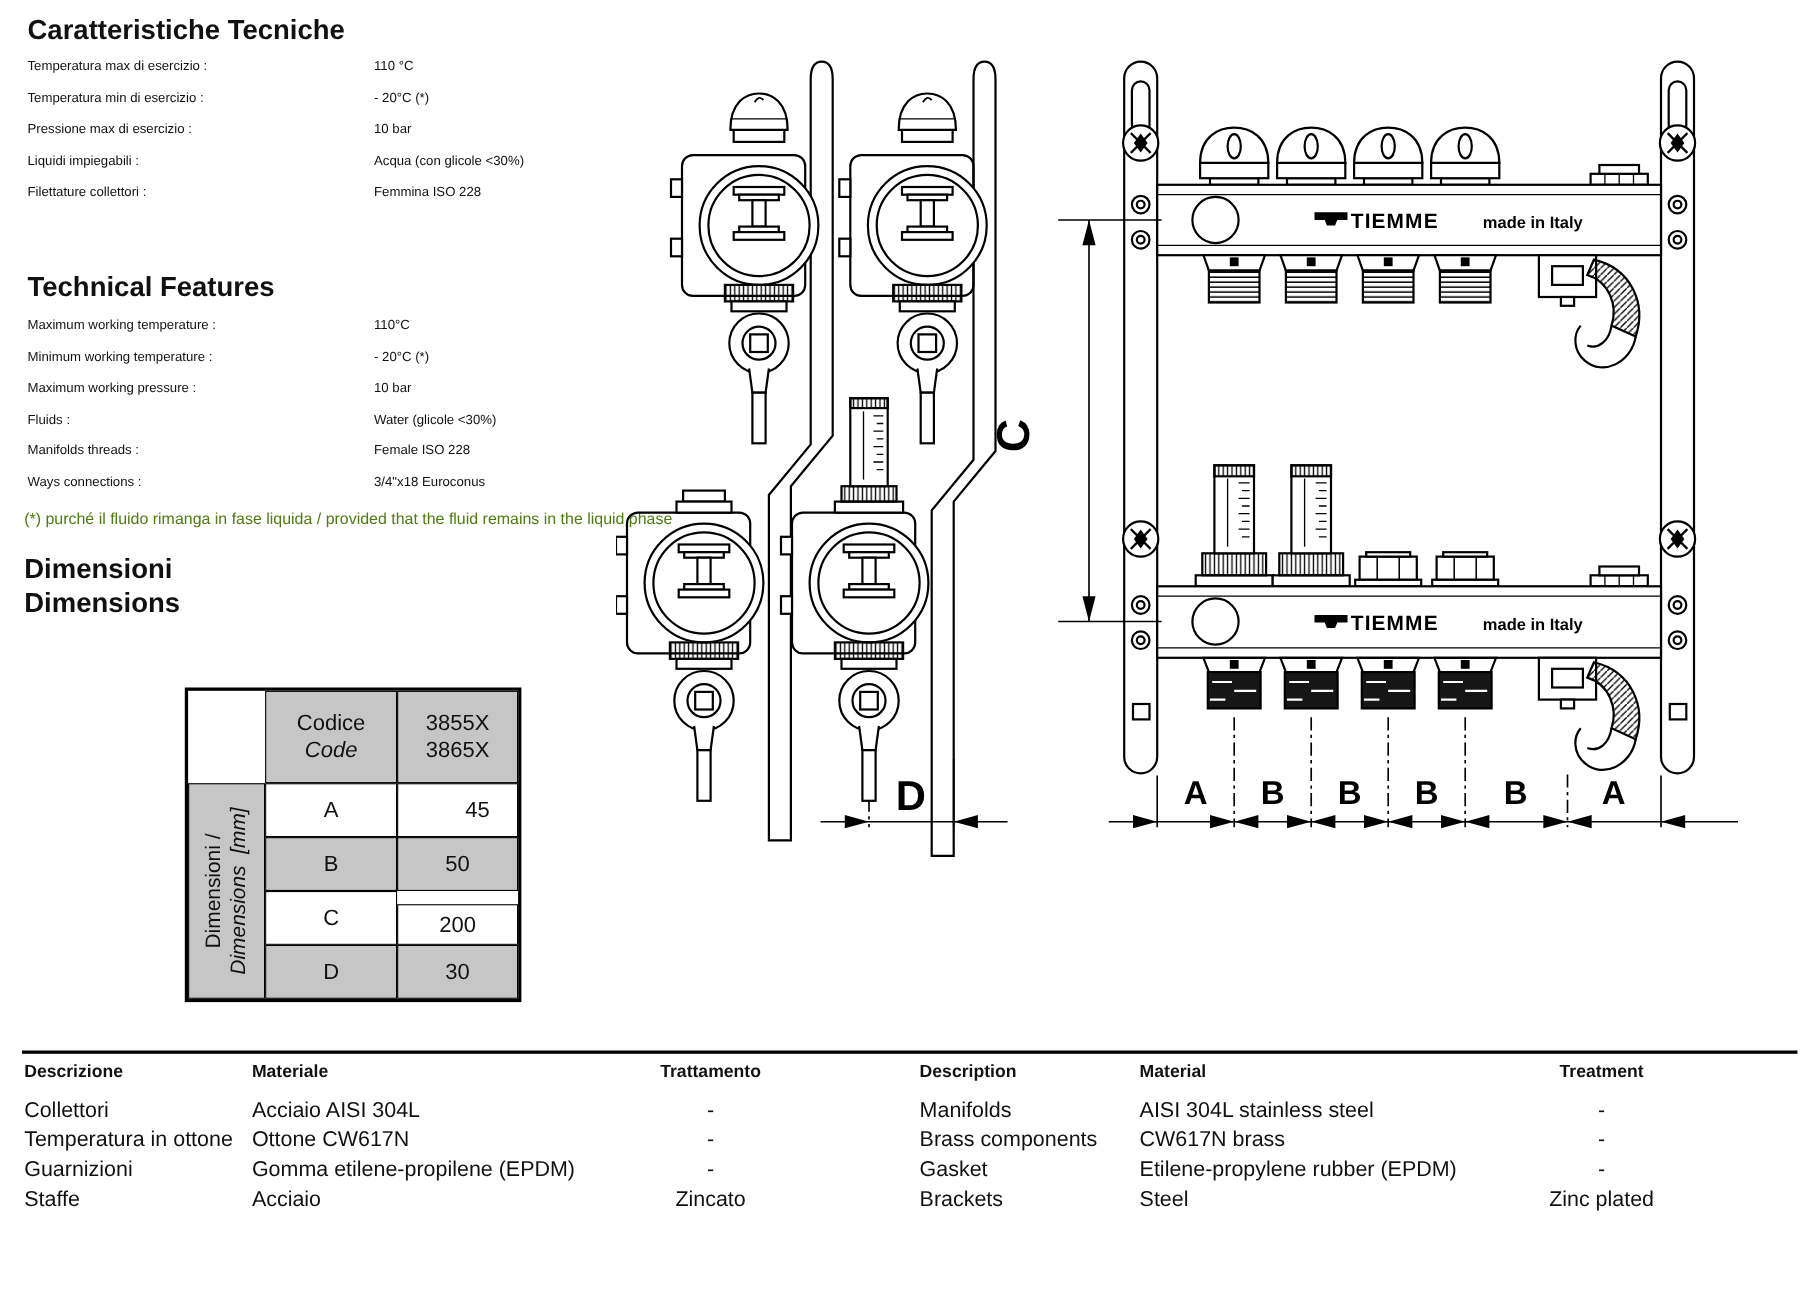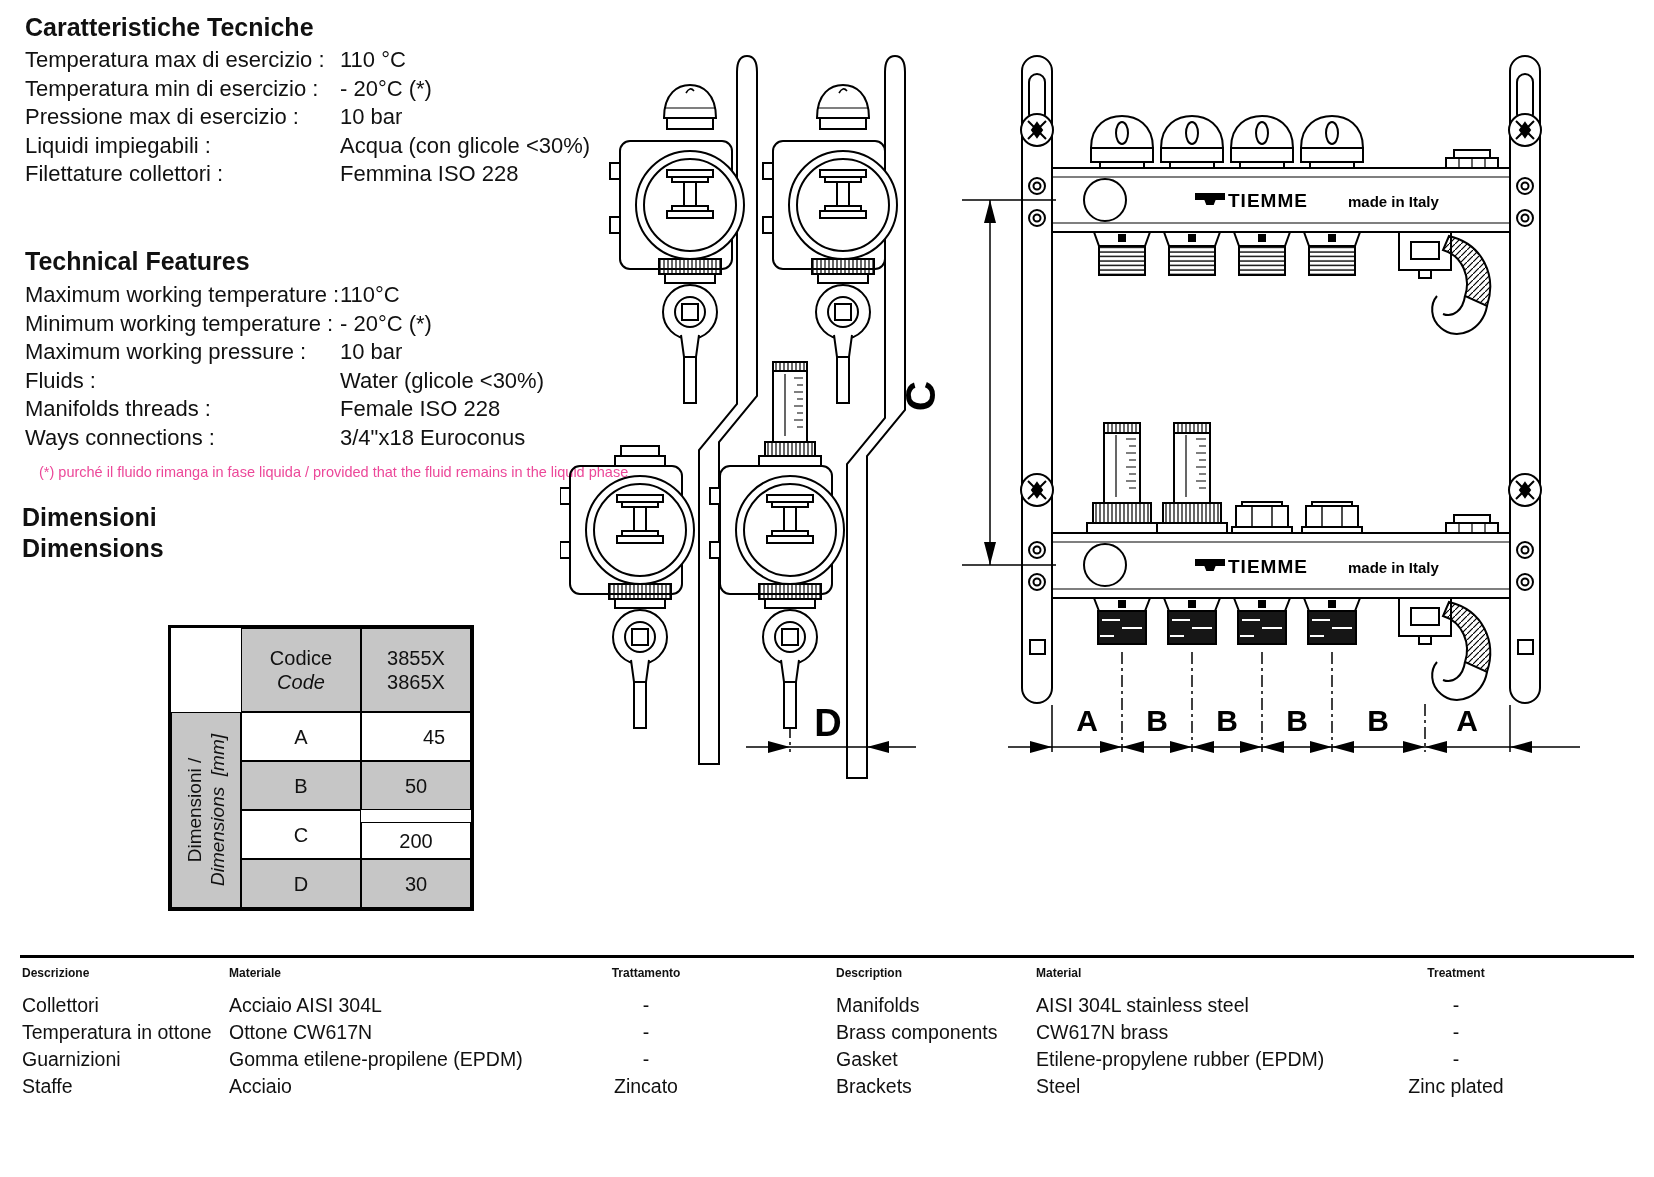--- a/index.html
+++ b/index.html
@@ -2,24 +2,24 @@
 <html><head>
 <meta charset="utf-8">
 <style>
   html,body{margin:0;padding:0;}
   body{
     width:1654px;height:1177px;position:relative;background:#ffffff;
     font-family:"Liberation Sans", sans-serif;color:#111;overflow:hidden;
   }
   .abs{position:absolute;}
   .h1{font-weight:bold;font-size:25px;}
-  .spec-block{position:absolute;left:25px;font-size:22px;line-height:28.5px;}
+  .spec-block{position:absolute;left:25px;font-size:12px;line-height:28.5px;}
   .spec-row{display:flex;}
   .spec-row .lbl{width:315px;flex:none;}
-  .footnote{position:absolute;left:39px;top:464px;font-size:14.5px;color:#ec4899;}
+  .footnote{position:absolute;left:22px;top:464px;font-size:14.5px;color:#4d7c0f;}
   
   .dim-table{
     position:absolute;left:168px;top:625px;
     display:grid;grid-template-columns:70px 120px 110px;
     grid-template-rows:84px 49px 49px 49px 49px;
     border:3px solid #000;background:#fff;
   }
   .dim-table > div{
     border:1.5px solid #000;display:flex;align-items:center;justify-content:center;
     font-size:20px;line-height:24px;text-align:center;
@@ -31,21 +31,21 @@
     transform:translate(-50%,-50%) rotate(-90deg);
     display:flex;flex-direction:column;justify-content:center;align-items:center;
     font-size:19px;line-height:23px;white-space:nowrap;
   }
   .it{font-style:italic;}
   .code-cell{flex-direction:column;}
   
   .divider{position:absolute;left:20px;top:955px;width:1614px;height:3px;background:#000;}
   .mat{position:absolute;top:966px;font-size:19.5px;}
   .mat .grid{display:grid;}
-  .mat .hrow > div{font-weight:bold;font-size:12px;padding-bottom:12px;}
+  .mat .hrow > div{font-weight:bold;font-size:16px;padding-bottom:12px;}
   .mat .cell{line-height:27px;}
   .ct{text-align:center;}
   svg text{font-family:"Liberation Sans", sans-serif;}
 </style>
 </head>
 <body>
 
 <div class="abs h1" style="left:25px;top:13px;">Caratteristiche Tecniche</div>
 
 <div class="spec-block" style="top:46px;">

